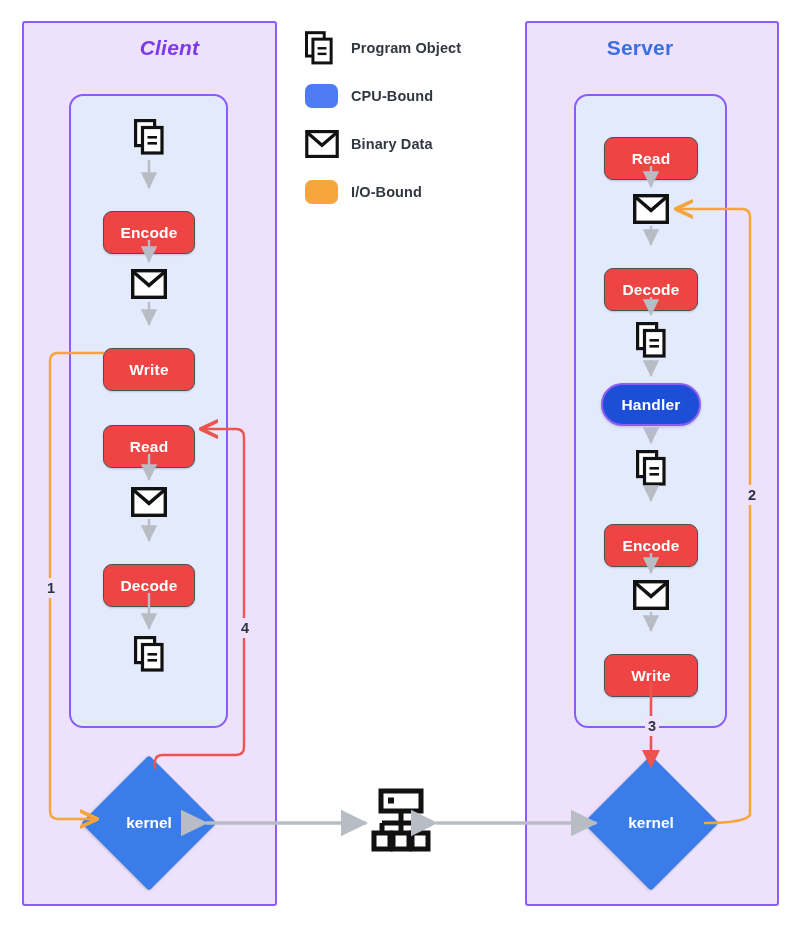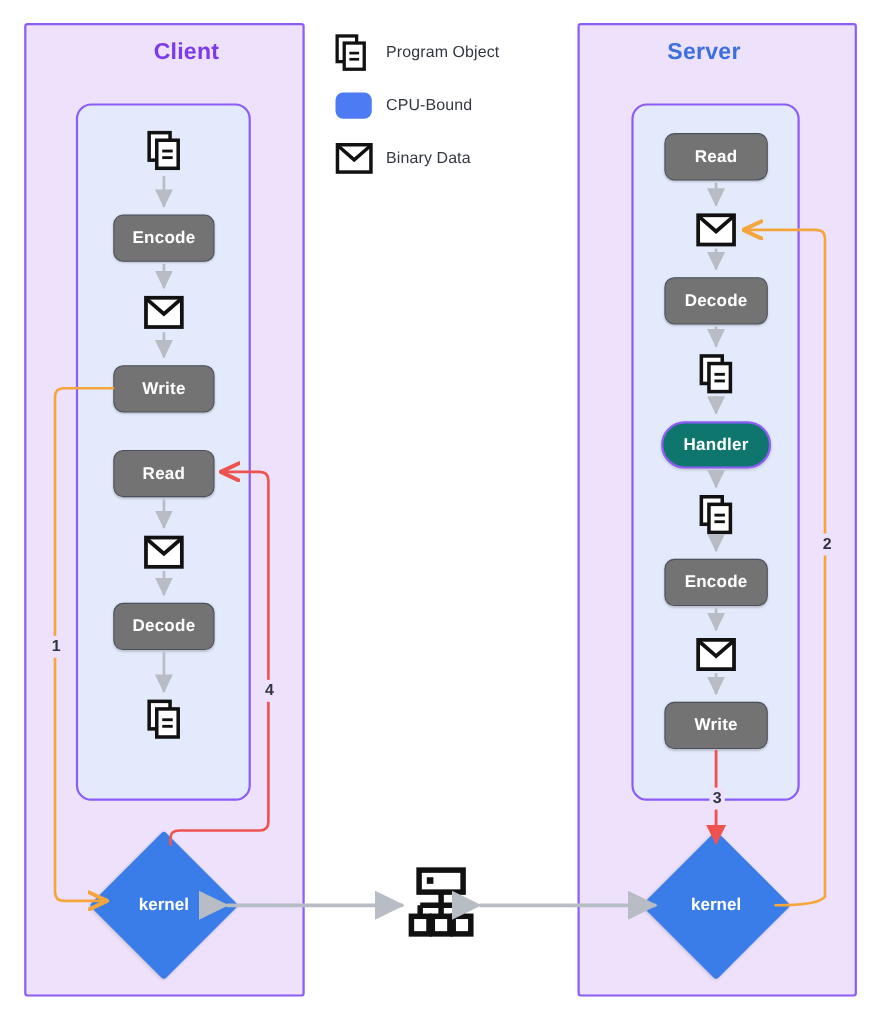--- a/index.html
+++ b/index.html
@@ -14,54 +14,54 @@
                border-radius:14px;box-sizing:border-box;}
   .panel-title{position:absolute;font-size:21px;font-weight:bold;text-align:center;
                letter-spacing:.2px;}
   .title-client{color:#7C3AED;}
   .title-server{color:#3B6FE0;}
 
   
   .node{position:absolute;box-sizing:border-box;display:flex;align-items:center;
         justify-content:center;color:#FFFFFF;font-size:15.5px;font-weight:bold;
         letter-spacing:.2px;}
-  .node-gray{background:#737373;border:1px solid #4b505b;border-radius:9px;
-             box-shadow:0 1px 2px rgba(0,0,0,.18);}
-  .node-handler{background:#0f766e;border:2.5px solid #8B5CF6;border-radius:26px;
+  .node-gray{background:#ef4444;border:1px solid #4b505b;border-radius:9px;
+             box-shadow:0 1px 2px rgba(0,0,0,.18);margin-top:16px;}
+  .node-handler{background:#1d4ed8;border:2.5px solid #8B5CF6;border-radius:26px;
                 box-shadow:0 1px 3px rgba(0,0,0,.2);}
   .node-kernel{position:absolute;width:96px;height:96px;background:#3B7DE8;
                transform:rotate(45deg);border-radius:3px;
                box-shadow:0 1px 3px rgba(0,0,0,.18);}
   .kernel-wrap{position:absolute;width:96px;height:96px;text-align:right;}
   .kernel-label{position:absolute;left:0;top:0;width:96px;height:96px;
                 display:flex;align-items:center;justify-content:center;
                 color:#fff;font-size:15.5px;font-weight:bold;}
 
   
   .icon-box{position:absolute;}
   svg{display:block;overflow:visible;}
 
   
   .legend{position:absolute;left:305px;top:24px;width:205px;}
   .legend-row{position:relative;height:48px;display:flex;align-items:center;}
   .legend-mark{width:46px;display:flex;align-items:center;justify-content:flex-start;}
   .swatch{width:33px;height:24px;border-radius:7px;}
-  .legend-text{font-size:14.5px;font-weight:normal;color:#33373F;letter-spacing:.1px;}
+  .legend-text{font-size:14.5px;font-weight:bold;color:#33373F;letter-spacing:.1px;}
 
   
   #flow{position:absolute;left:0;top:0;width:800px;height:938px;pointer-events:none;}
   .num-label{position:absolute;font-size:14.5px;font-weight:bold;color:#2F3340;}
 </style>
 </head>
 <body>
 
 <div id="stage">
 
   <div class="outer-panel" style="left:22px;top:21px;width:255px;height:885px;"></div>
-  <div class="panel-title title-client" style="left:22px;top:36px;width:295px;">Client</div>
+  <div class="panel-title title-client" style="left:22px;top:36px;width:295px;font-style:italic;">Client</div>
   <div class="inner-panel" style="left:69px;top:94px;width:159px;height:634px;"></div>
 
   <div class="icon-box" style="left:134px;top:119px;">
     <svg width="30" height="36" viewBox="0 0 30 36">
       <rect x="1.6" y="1.6" width="19" height="25" fill="#fff" stroke="#111" stroke-width="3.2"></rect>
       <rect x="8.5" y="8.5" width="19.5" height="25.5" fill="#fff" stroke="#111" stroke-width="3.2"></rect>
       <rect x="13.5" y="17" width="9.5" height="2.6" fill="#111"></rect>
       <rect x="13.5" y="23" width="9.5" height="2.6" fill="#111"></rect>
     </svg>
   </div>
@@ -208,20 +208,26 @@
     <div class="legend-row">
       <span class="legend-mark">
         <svg width="34" height="28" viewBox="0 0 36 30">
           <rect x="1.7" y="1.7" width="32.6" height="26.6" fill="#fff" stroke="#111" stroke-width="3.4"></rect>
           <path d="M2.8 3.2 L18 16.4 L33.2 3.2" fill="none" stroke="#111" stroke-width="3.4"></path>
         </svg>
       </span>
       <span class="legend-text">Binary Data</span>
     </div>
 
+    <div class="legend-row">
+      <span class="legend-mark">
+        <span class="swatch" id="sw-io" style="background: rgb(245, 165, 59);"></span>
+      </span>
+      <span class="legend-text">I/O-Bound</span>
+    </div>
 
   </div>
 
   <svg id="flow" viewBox="0 0 800 938">
     <defs>
       <marker id="ahGray" markerWidth="8" markerHeight="8" refX="6.6" refY="4" orient="auto" markerUnits="strokeWidth">
         <path d="M0,0.6 L7,4 L0,7.4 z" fill="#B8BCC4"></path>
       </marker>
       <marker id="ahGray2" markerWidth="9" markerHeight="9" refX="7.4" refY="4.5" orient="auto" markerUnits="strokeWidth">
         <path d="M0,0.6 L8,4.5 L0,8.4 z" fill="#B8BCC4"></path>

